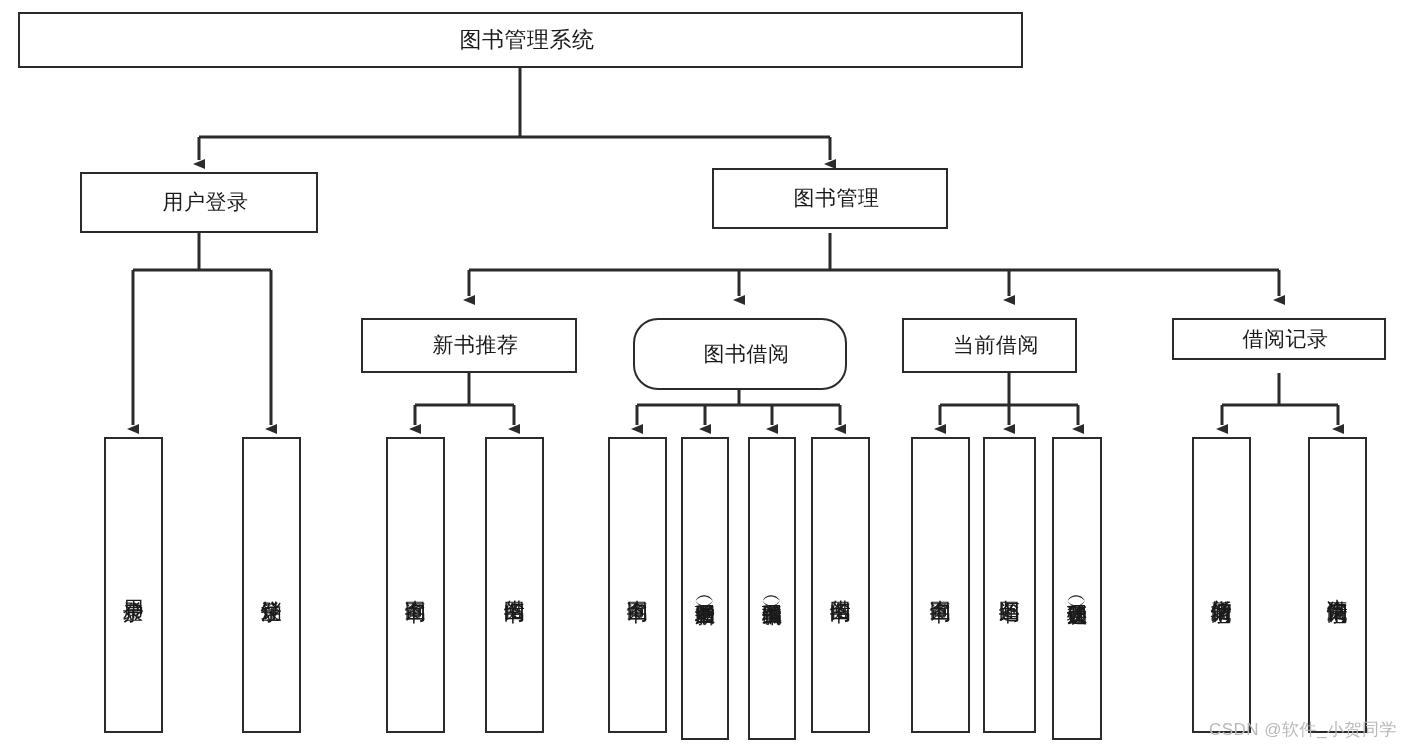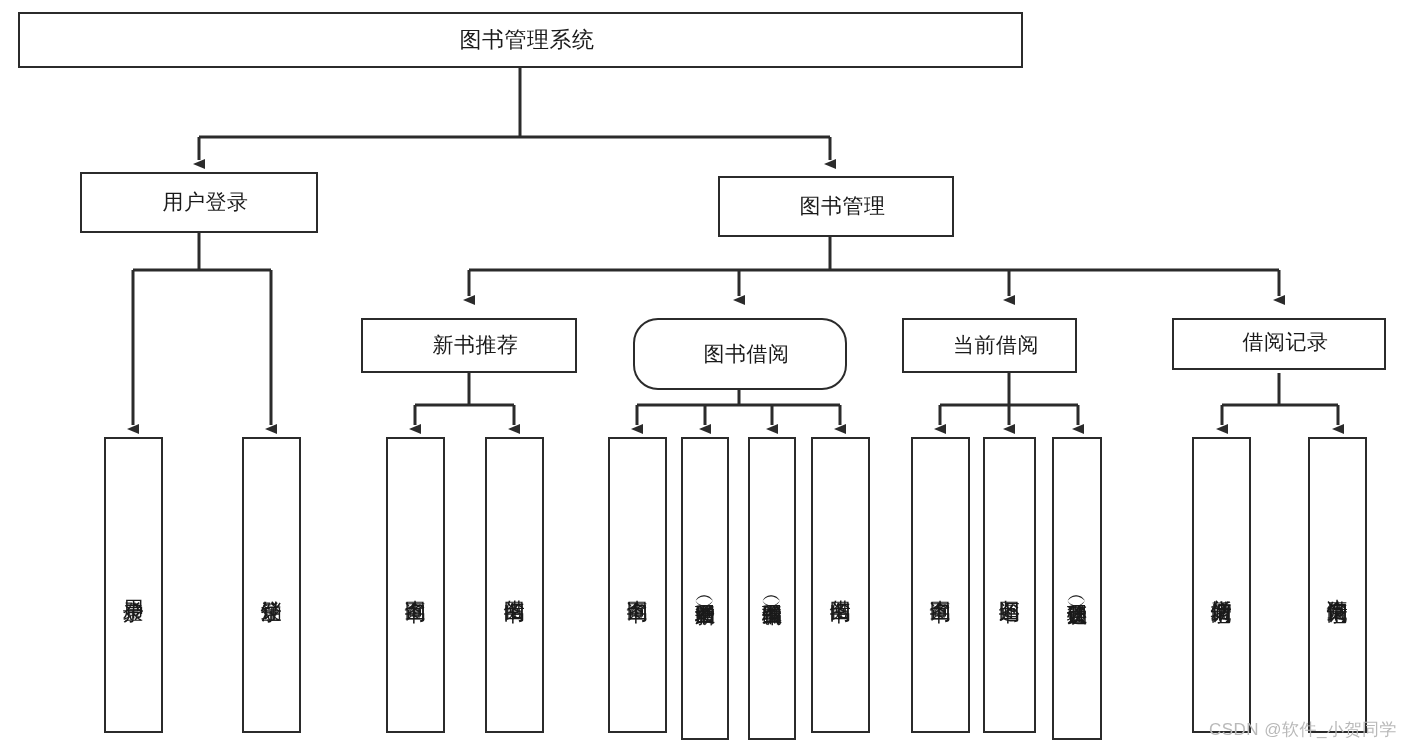--- a/index.html
+++ b/index.html
@@ -136,34 +136,34 @@
     </g>
   </svg>
 
   <div class="node horiz root" style="left:18px; top:12px; width:1005px; height:56px;">
     <span class="label">图书管理系统</span>
   </div>
 
   <div class="node horiz" style="left:80px; top:172px; width:238px; height:61px;">
     <span class="label">用户登录</span>
   </div>
-  <div class="node horiz" style="left:712px; top:176px; width:236px; height:61px;margin-left:6px;">
+  <div class="node horiz" style="left:712px; top:168px; width:236px; height:61px;">
     <span class="label">图书管理</span>
   </div>
 
   <div class="node horiz" style="left:361px; top:318px; width:216px; height:55px;">
     <span class="label">新书推荐</span>
   </div>
   <div class="node horiz" style="left:633px; top:318px; width:214px; height:72px;border-radius:25px;">
     <span class="label">图书借阅</span>
   </div>
   <div class="node horiz" style="left:902px; top:318px; width:175px; height:55px;">
     <span class="label">当前借阅</span>
   </div>
-  <div class="node horiz" style="left:1172px; top:318px; width:214px; height:52px;font-family:Liberation Mono, monospace;">
+  <div class="node horiz" style="left:1172px; top:318px; width:214px; height:42px;">
     <span class="label">借阅记录</span>
   </div>
 
   <div class="node vert" style="left:104px; top:437px; width:59px; height:296px;">
     <span class="label">用户登录</span>
   </div>
   <div class="node vert" style="left:242px; top:437px; width:59px; height:296px;">
     <span class="label">注销登录</span>
   </div>
 

